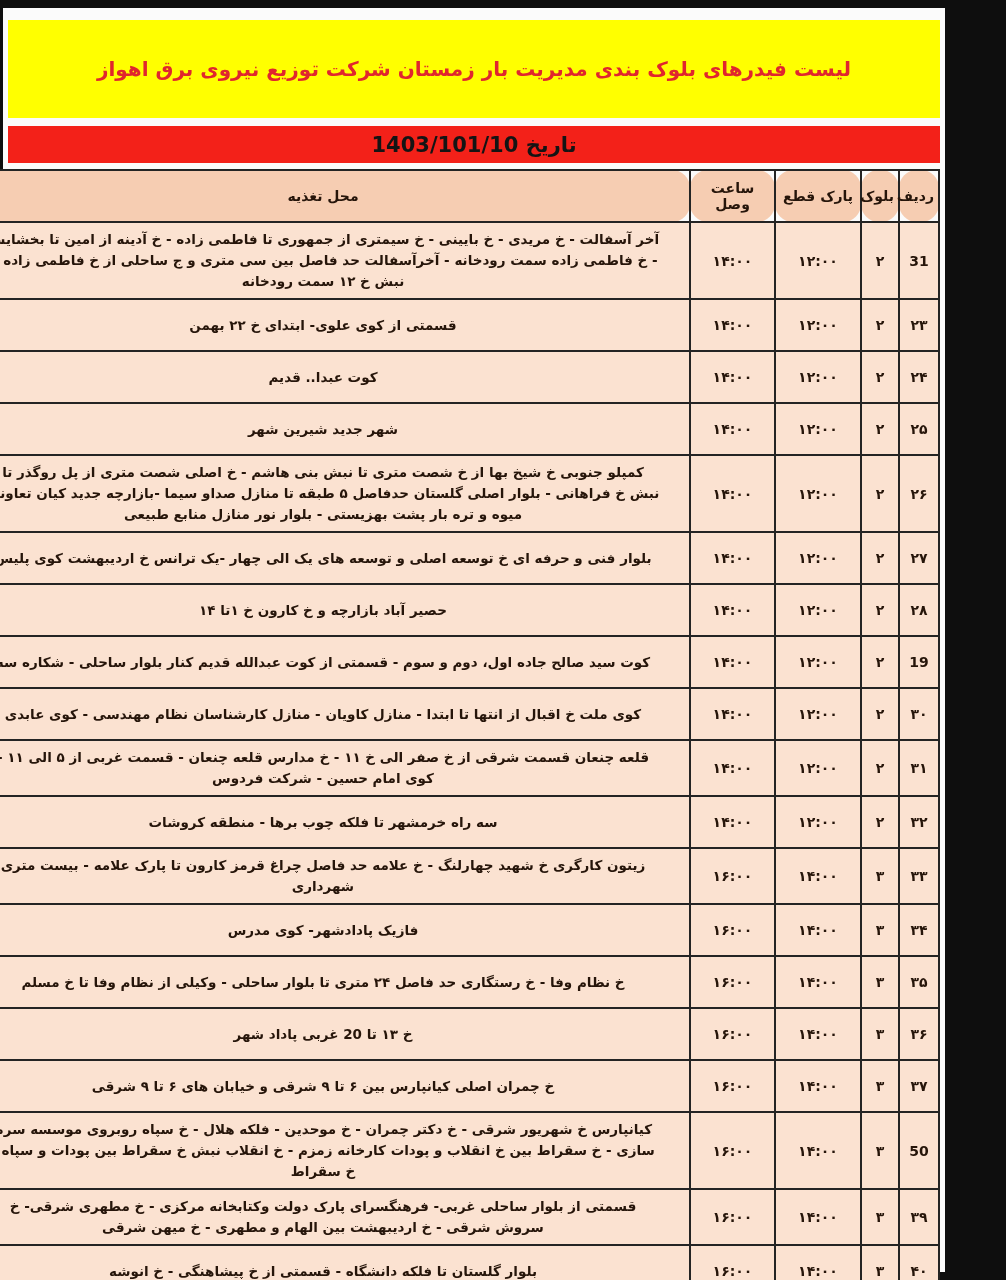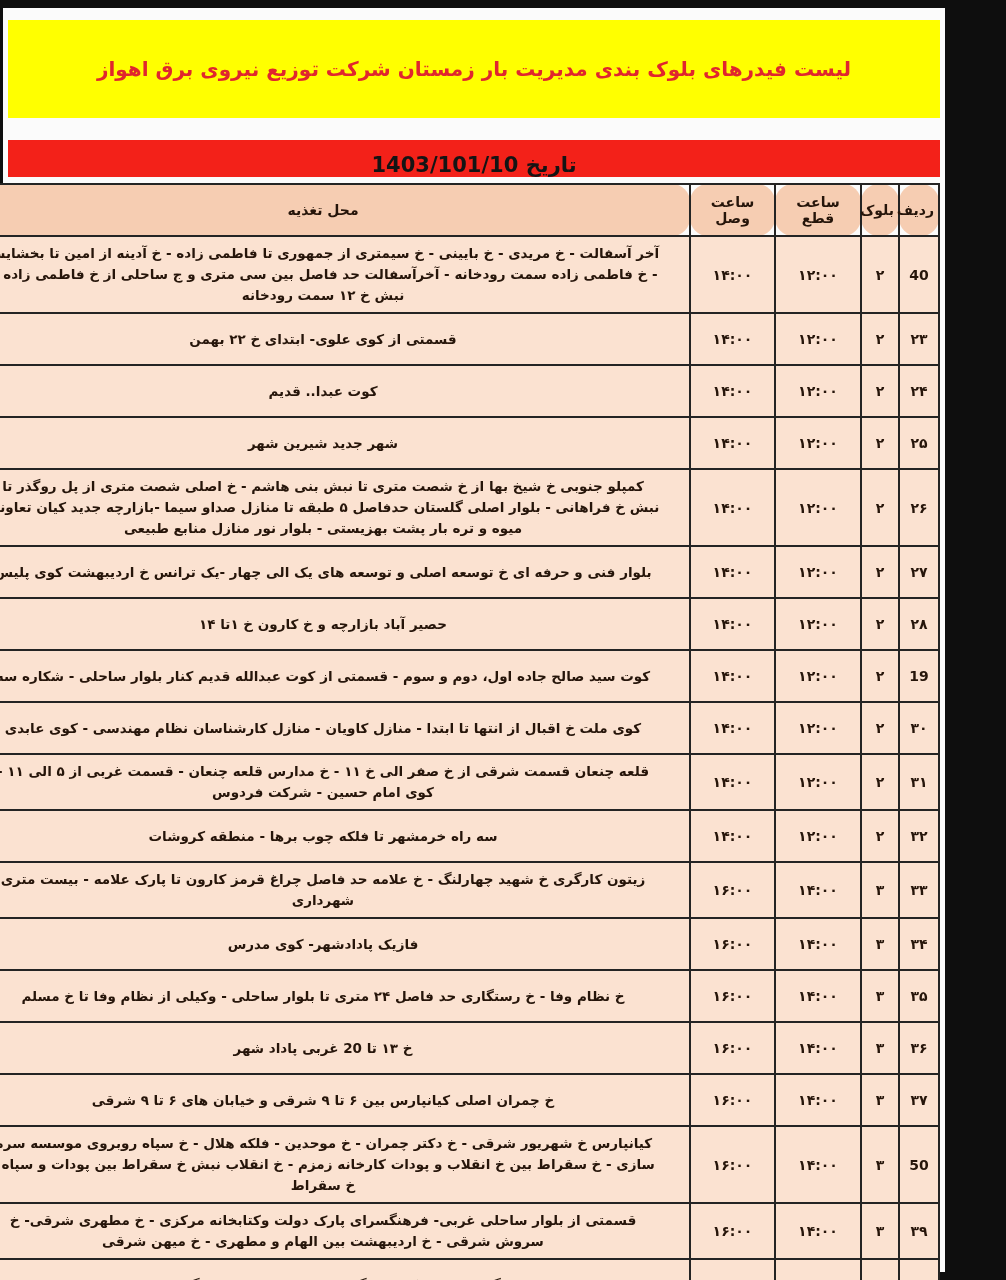--- a/index.html
+++ b/index.html
@@ -25,22 +25,22 @@
     text-align:center;
   }
   .banner-yellow .title {
     color:#e0262e;
     font-weight:bold;
     font-size:20px;
   }
   .banner-red {
     background:#f32119;
     height:37px;
-    margin-top:22px;
-    display:flex; align-items:flex-end; justify-content:center;
+    margin-top:8px;
+    display:flex; align-items:center; justify-content:center;
   }
   .banner-red .date {
     color:#141414;
     font-weight:bold;
     font-size:21px;
     letter-spacing:0.5px;
   }
   table {
     width:985px;
     margin-top:6px;
@@ -93,28 +93,28 @@
         <col class="c-row">
         <col class="c-block">
         <col class="c-cut">
         <col class="c-recon">
         <col class="c-loc">
       </colgroup>
       <thead>
         <tr>
           <th>ردیف</th>
           <th>بلوک</th>
-          <th>ساعت قطع</th>
+          <th>پارک قطع</th>
           <th>ساعت وصل</th>
           <th>محل تغذیه</th>
         </tr>
       </thead>
       <tbody>
           <tr>
-            <td>40</td>
+            <td>31</td>
             <td>۲</td>
             <td>۱۲:۰۰</td>
             <td>۱۴:۰۰</td>
             <td class="loc">آخر آسفالت - خ مریدی - خ بایینی - خ سیمتری از جمهوری تا فاطمی زاده - خ آدینه از امین تا بخشایش - خ فاطمی زاده سمت رودخانه - آخرآسفالت حد فاصل بین سی متری و ج ساحلی از خ فاطمی زاده تا نبش خ ۱۲ سمت رودخانه</td>
           </tr>
           <tr>
             <td>۲۳</td>
             <td>۲</td>
             <td>۱۲:۰۰</td>
             <td>۱۴:۰۰</td>

